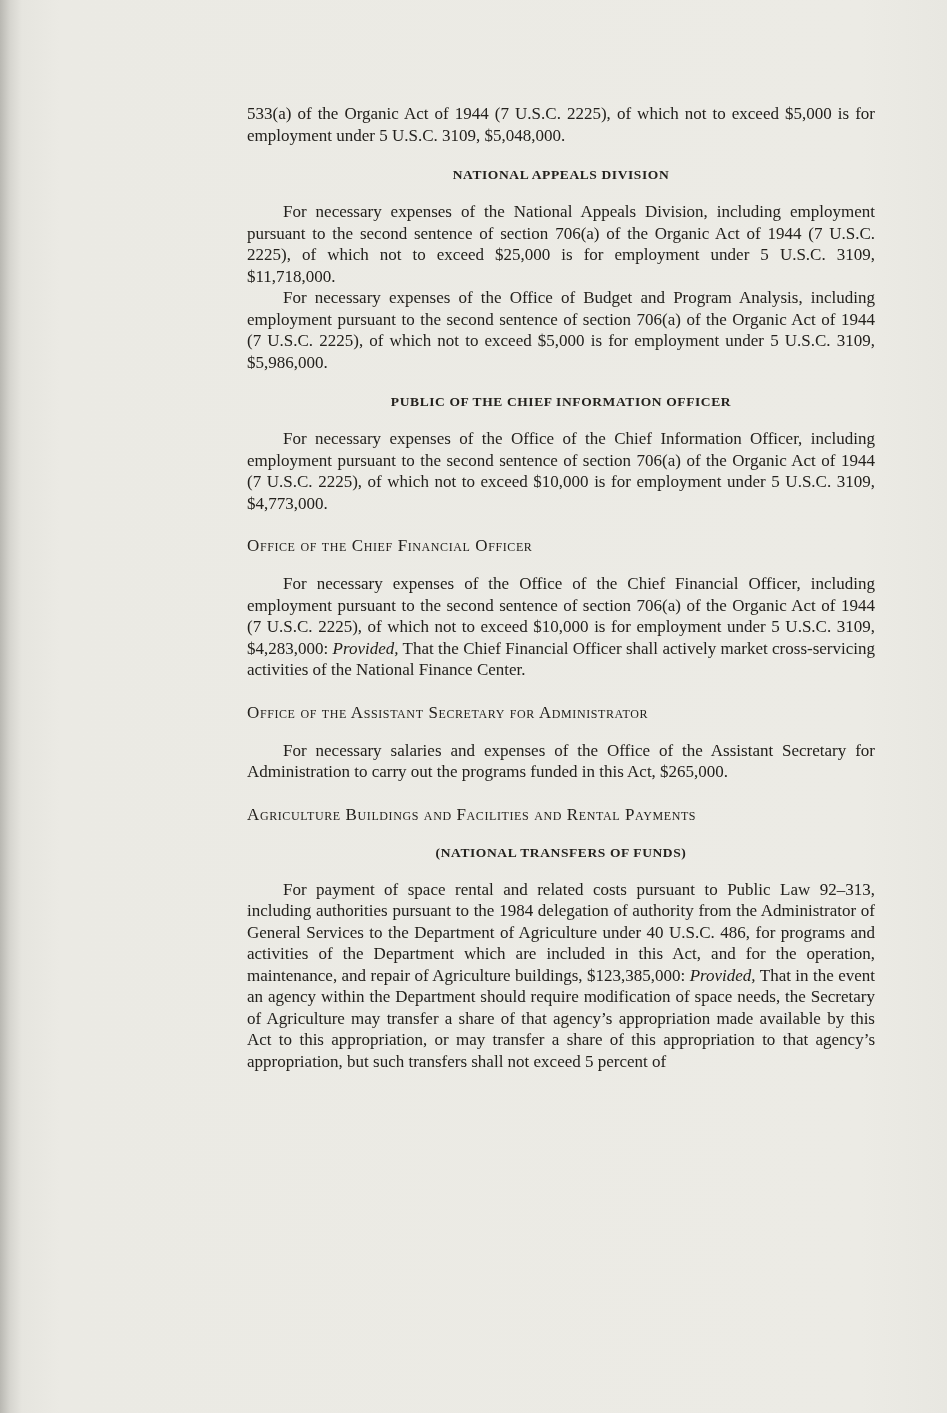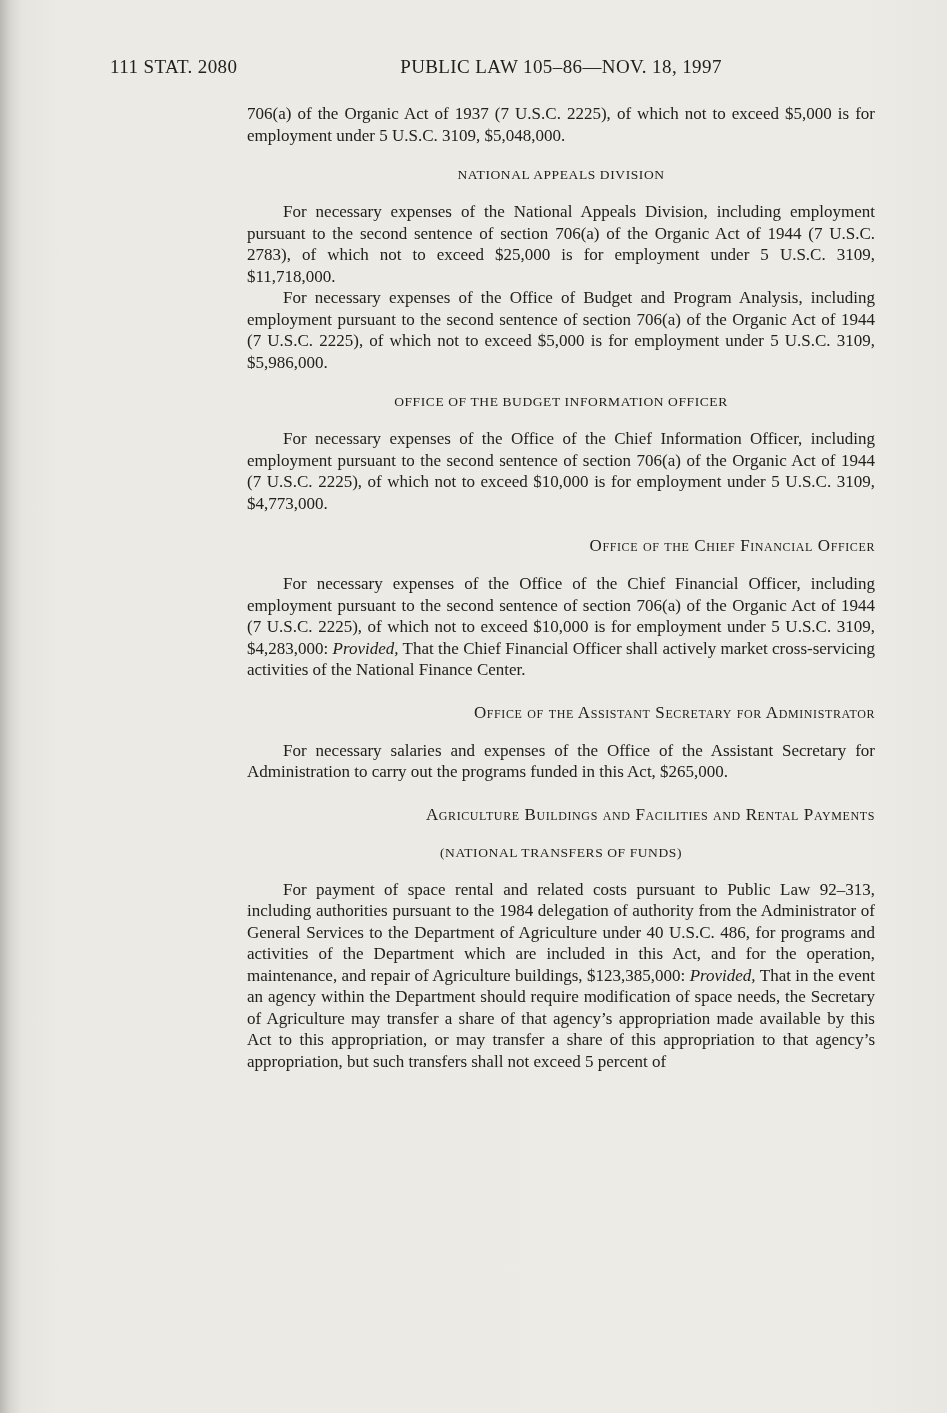--- a/index.html
+++ b/index.html
@@ -24,52 +24,48 @@
   .law-title { position: absolute; left: 247px; width: 628px; top: 0; text-align: center; white-space: nowrap; }
   .body-col {
     position: absolute; top: 103px; left: 247px; width: 628px;
     font-size: 17px; line-height: 21.5px; text-align: justify;
   }
   p { margin: 0; }
   .cont { text-indent: 0; }
   .para { text-indent: 36px; }
   .hc {
     text-align: center; font-size: 13.5px; letter-spacing: 0.6px;
-    font-weight: normal; margin: 21px 0 18px 0; line-height: 16px;
+    font-weight: bold; margin: 21px 0 18px 0; line-height: 16px;
     text-indent: 0;
   }
   .hsc {
-    text-align: right; font-size: 17px; letter-spacing: 0.6px;
+    text-align: left; font-size: 17px; letter-spacing: 0.6px;
     font-variant: small-caps; font-weight: normal;
     margin: 22px 0 18px 0; line-height: 19px; text-indent: 0;
   }
   .prov { }
 </style>
 </head>
 <body>
 
 <div class="page">
 
-  <div class="page-header">
-    <span class="stat-number">111 STAT. 2080</span>
-    <span class="law-title">PUBLIC LAW 105–86—NOV. 18, 1997</span>
-  </div>
 
   <div class="body-col">
 
-    <p class="cont">706(a) of the Organic Act of 1937 (7 U.S.C. 2225), of which not to exceed $5,000 is for employment under 5 U.S.C. 3109, $5,048,000.</p>
+    <p class="cont">533(a) of the Organic Act of 1944 (7 U.S.C. 2225), of which not to exceed $5,000 is for employment under 5 U.S.C. 3109, $5,048,000.</p>
 
     <h3 class="hc">NATIONAL APPEALS DIVISION</h3>
 
-    <p class="para">For necessary expenses of the National Appeals Division, including employment pursuant to the second sentence of section 706(a) of the Organic Act of 1944 (7 U.S.C. 2783), of which not to exceed $25,000 is for employment under 5 U.S.C. 3109, $11,718,000.</p>
+    <p class="para">For necessary expenses of the National Appeals Division, including employment pursuant to the second sentence of section 706(a) of the Organic Act of 1944 (7 U.S.C. 2225), of which not to exceed $25,000 is for employment under 5 U.S.C. 3109, $11,718,000.</p>
 
 
     <p class="para">For necessary expenses of the Office of Budget and Program Analysis, including employment pursuant to the second sentence of section 706(a) of the Organic Act of 1944 (7 U.S.C. 2225), of which not to exceed $5,000 is for employment under 5 U.S.C. 3109, $5,986,000.</p>
 
-    <h3 class="hc">OFFICE OF THE BUDGET INFORMATION OFFICER</h3>
+    <h3 class="hc">PUBLIC OF THE CHIEF INFORMATION OFFICER</h3>
 
     <p class="para">For necessary expenses of the Office of the Chief Information Officer, including employment pursuant to the second sentence of section 706(a) of the Organic Act of 1944 (7 U.S.C. 2225), of which not to exceed $10,000 is for employment under 5 U.S.C. 3109, $4,773,000.</p>
 
     <h3 class="hsc">Office of the Chief Financial Officer</h3>
 
     <p class="para"><span>For necessary expenses of the Office of the Chief Financial Officer, including employment pursuant to the second sentence of section 706(a) of the Organic Act of 1944 (7 U.S.C. 2225), of which not to exceed $10,000 is for employment under 5 U.S.C. 3109, $4,283,000: </span><i class="prov">Provided,</i><span> That the Chief Financial Officer shall actively market cross-servicing activities of the National Finance Center.</span></p>
 
     <h3 class="hsc">Office of the Assistant Secretary for Administrator</h3>
 
     <p class="para">For necessary salaries and expenses of the Office of the Assistant Secretary for Administration to carry out the programs funded in this Act, $265,000.</p>

